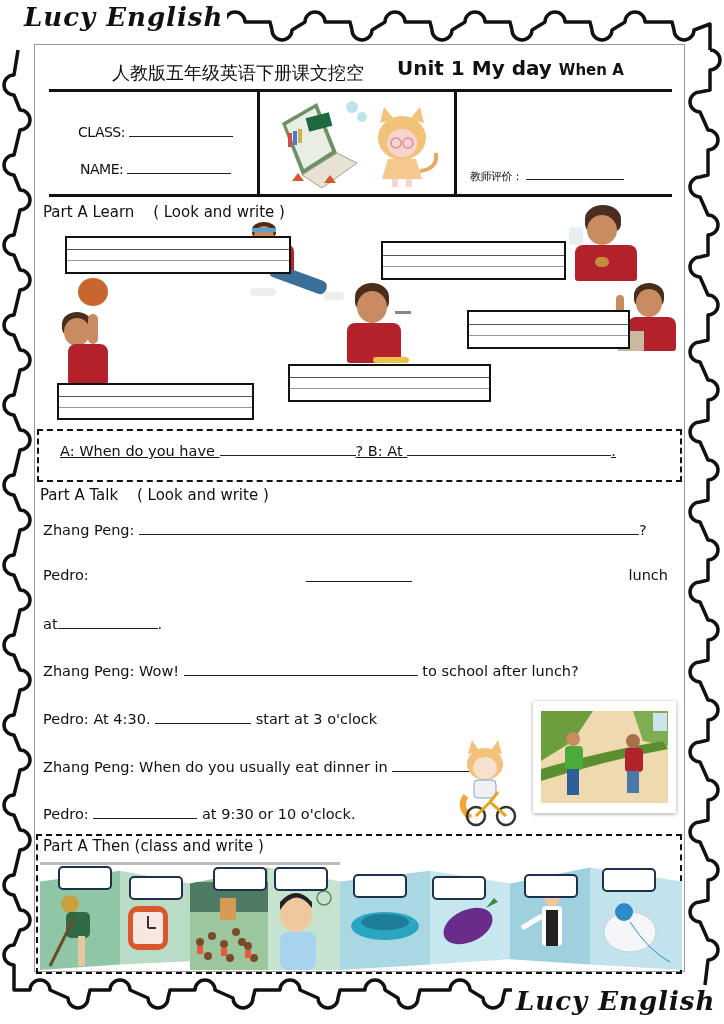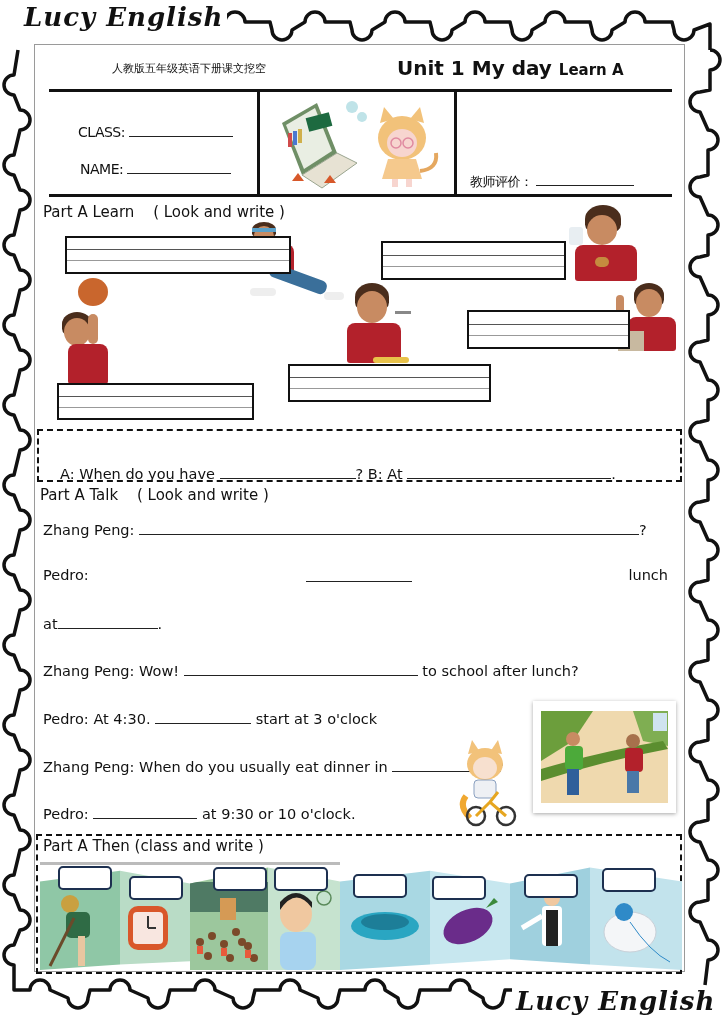--- a/index.html
+++ b/index.html
@@ -1,21 +1,21 @@
 <!DOCTYPE html>
 <html><head>
 <meta charset="utf-8">
 <style>
   html,body{margin:0;padding:0;background:#fff;}
   body{width:724px;height:1024px;position:relative;overflow:hidden;font-family:"DejaVu Sans","Liberation Sans",sans-serif;color:#111;}
   .abs{position:absolute;}
   .stamp{position:absolute;left:0;top:0;width:724px;height:1024px;pointer-events:none;}
   .inner{position:absolute;left:34px;top:44px;width:651px;height:928px;border:1.5px solid #9a9a9a;box-sizing:border-box;}
   .logo{font-family:"DejaVu Serif","Liberation Serif",serif;font-style:italic;font-weight:bold;font-size:26px;letter-spacing:1px;background:#fff;padding:0 4px;line-height:30px;}
-  .title-cn{font-size:11px;}
+  .title-cn{font-size:18px;}
   .title-en{font-family:"DejaVu Sans","Liberation Sans",sans-serif;font-weight:bold;font-size:20px;}
   .title-en small{font-size:15px;}
   .hline{position:absolute;background:#111;height:3px;}
   .vline{position:absolute;background:#111;width:2.5px;}
   .lbl{font-size:14px;letter-spacing:-0.5px;}
   .blank{display:inline-block;border-bottom:1.3px solid #222;height:14px;vertical-align:baseline;}
   .sec-title{font-size:15px;}
   .writebox{position:absolute;border:2.5px solid #111;background:#fff;box-sizing:border-box;}
   .writebox .l1,.writebox .l2{position:absolute;left:0;right:0;height:1px;background:#555;}
   .writebox .l1{top:33%;}
@@ -47,37 +47,37 @@
 </svg>
 
 <div class="inner"></div>
 
 <div class="abs logo" style="left:20px;top:2px;">Lucy English</div>
 <div class="abs logo" style="left:512px;top:986px;">Lucy English</div>
 
 <div class="abs title-cn" style="left:112px;top:61px;">人教版五年级英语下册课文挖空</div>
 <div class="abs title-en" style="left:397px;top:56px;">
   <span>Unit 1 My day</span>
-  <small>Learn A</small>
+  <small>When A</small>
 </div>
 
 <div class="hline" style="left:49px;top:89px;width:623px;"></div>
 <div class="hline" style="left:49px;top:194px;width:623px;"></div>
 <div class="vline" style="left:257px;top:91px;height:104px;"></div>
 <div class="vline" style="left:454px;top:91px;height:104px;"></div>
 
 <div class="abs lbl" style="left:78px;top:122px;">
   <span>CLASS:</span>
   <span class="blank" style="width:104px;"></span>
 </div>
 <div class="abs lbl" style="left:80px;top:159px;">
   <span>NAME:</span>
   <span class="blank" style="width:104px;"></span>
 </div>
-<div class="abs lbl" style="left:470px;top:171px;font-size:13px;">
+<div class="abs lbl" style="left:470px;top:165px;font-size:11px;">
   <span>教师评价：</span>
   <span class="blank" style="width:98px;"></span>
 </div>
 
 <svg class="abs" style="left:262px;top:93px;" width="190" height="100">
   <polygon points="20,30 55,10 75,60 40,82" fill="#6f8f66"></polygon>
   <polygon points="24,32 53,15 70,58 42,76" fill="#e9eee3"></polygon>
   <rect x="45" y="22" width="24" height="14" fill="#1d6a40" transform="rotate(-15 57 29)"></rect>
   <polygon points="40,82 75,60 95,70 60,95" fill="#e7e2d3" stroke="#9aa58f"></polygon>
   <rect x="26" y="40" width="4" height="14" fill="#d04b4b"></rect>
@@ -162,21 +162,21 @@
 <div class="writebox" style="left:288px;top:364px;width:203px;height:38px;">
     <div class="l1"></div>
     <div class="l2"></div>
   </div>
 <div class="writebox" style="left:467px;top:310px;width:163px;height:39px;">
     <div class="l1"></div>
     <div class="l2"></div>
   </div>
 
 <div class="dashed" style="left:37px;top:429px;width:645px;height:53px;"></div>
-<div class="line-txt" style="left:60px;top:464px;">
+<div class="line-txt" style="left:60px;top:441px;text-decoration:underline;">
   <span>A: When do you have</span>
   <span class="blank" style="width:136px;"></span><span>?</span>
   <span>B: At</span>
   <span class="blank" style="width:204px;"></span><span>.</span>
 </div>
 
 <div class="abs sec-title" style="left:40px;top:486px;">
   <span>Part A Talk</span>
   <span style="margin-left:14px;">( Look and write )</span>
 </div>

